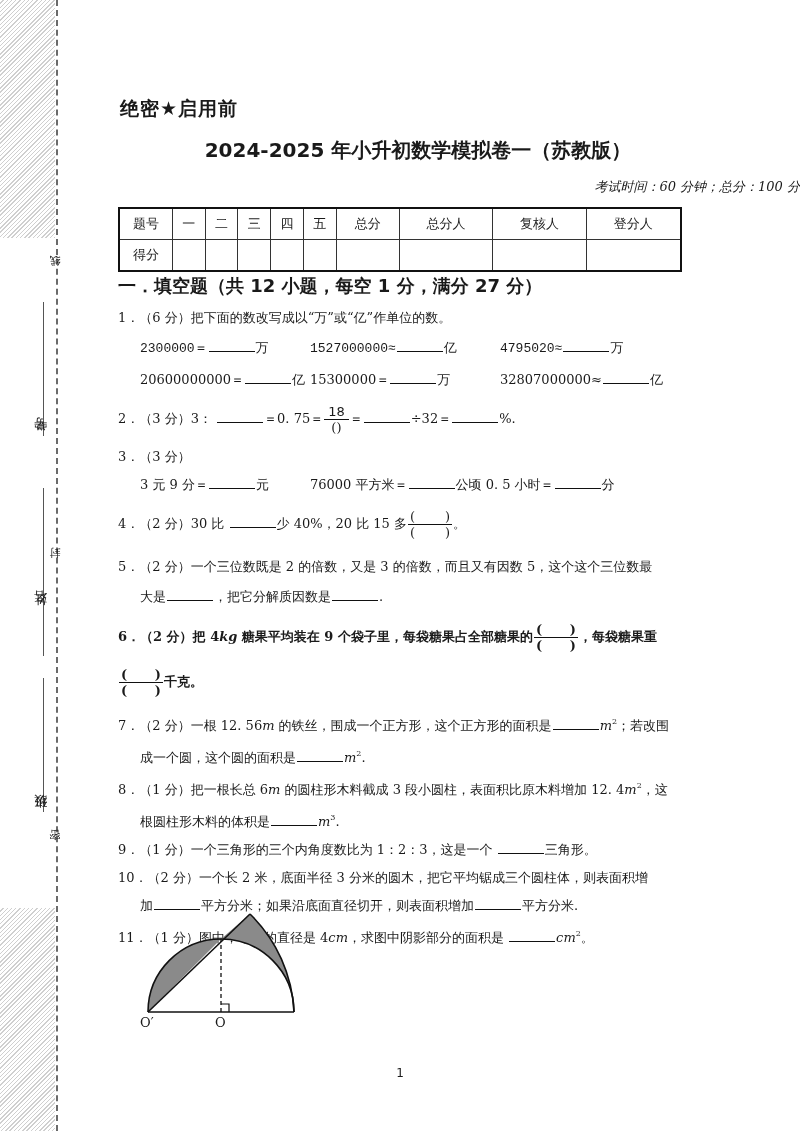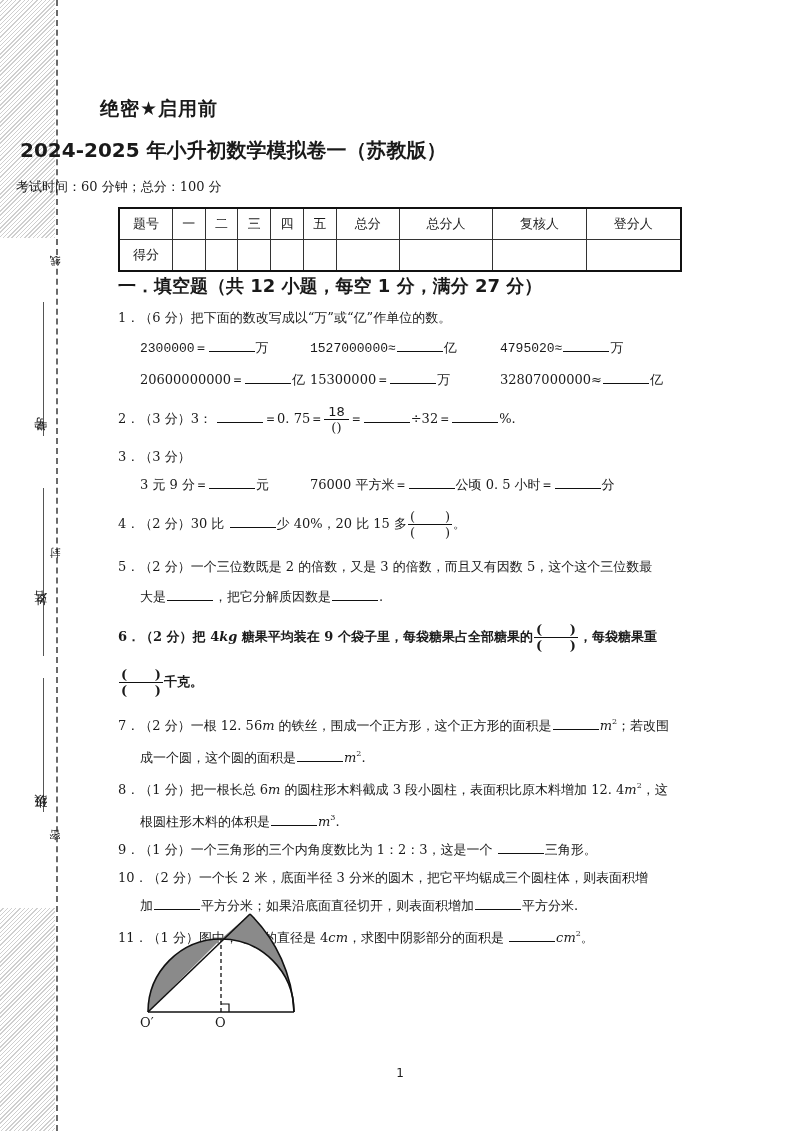--- a/index.html
+++ b/index.html
@@ -28,30 +28,31 @@
   .margin-field {
     position: absolute; left: 32px; writing-mode: vertical-rl; transform: rotate(180deg);
     font-size: 13px; font-family: "DejaVu Sans", sans-serif; letter-spacing: 2px;
   }
   .margin-rule {
     position: absolute; left: 43px; width: 0; border-left: 1px solid #555;
   }
 
   
   .secret {
-    position: absolute; left: 100px; top: 96px;
+    position: absolute; left: 120px; top: 96px;
     font-family: "DejaVu Sans", sans-serif; font-weight: bold; font-size: 19px; letter-spacing: 1px;
   }
   .title {
-    position: absolute; left: 0; right: 0; top: 137px; padding-left: 20px;
+    position: absolute; left: 16px; right: 0; top: 137px; text-align: center; padding-left: 20px;
     font-family: "DejaVu Sans", sans-serif; font-weight: bold; font-size: 20px;
   }
   .subtitle {
-    position: absolute; left: 0; right: 0; top: 178px; text-align: left; padding-left: 16px;
+    position: absolute; left: 0; right: 0; top: 178px; text-align: right; padding-left: 16px;
     font-size: 13px;
+    font-style: italic;
   }
 
   
   table.score {
     position: absolute; left: 118px; top: 207px; width: 564px;
     border-collapse: collapse; border: 2px solid #111;
     font-family: "DejaVu Sans", sans-serif; font-size: 13px;
   }
   table.score td {
     border: 1px solid #333; height: 30px; text-align: center; padding: 0;

